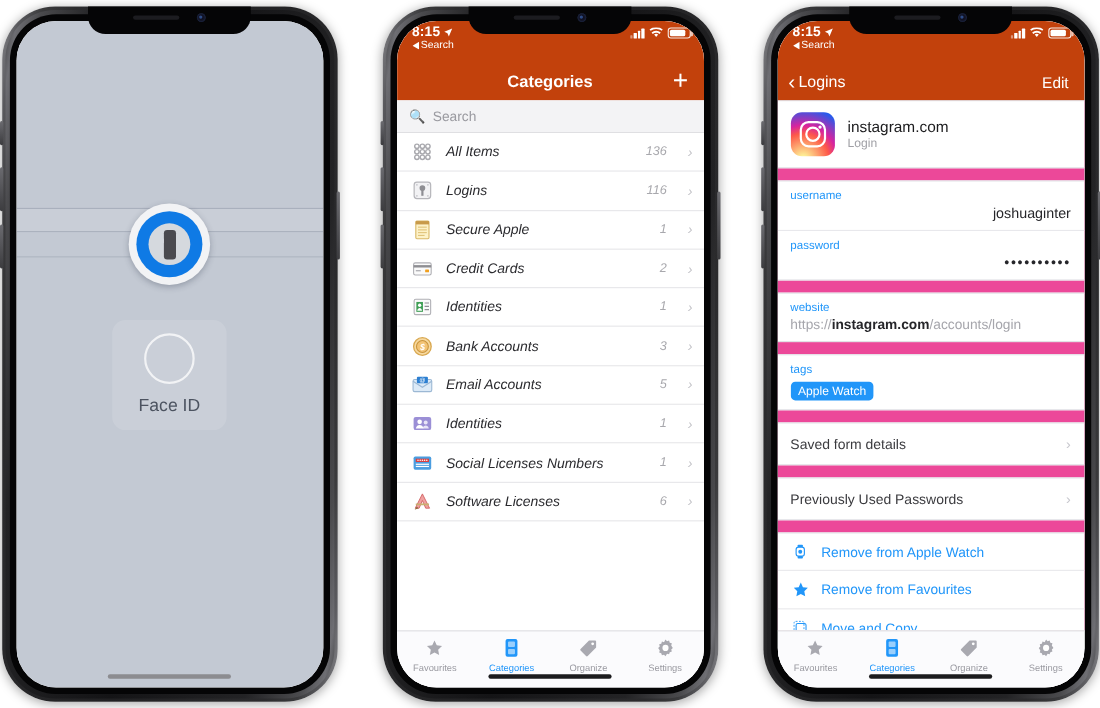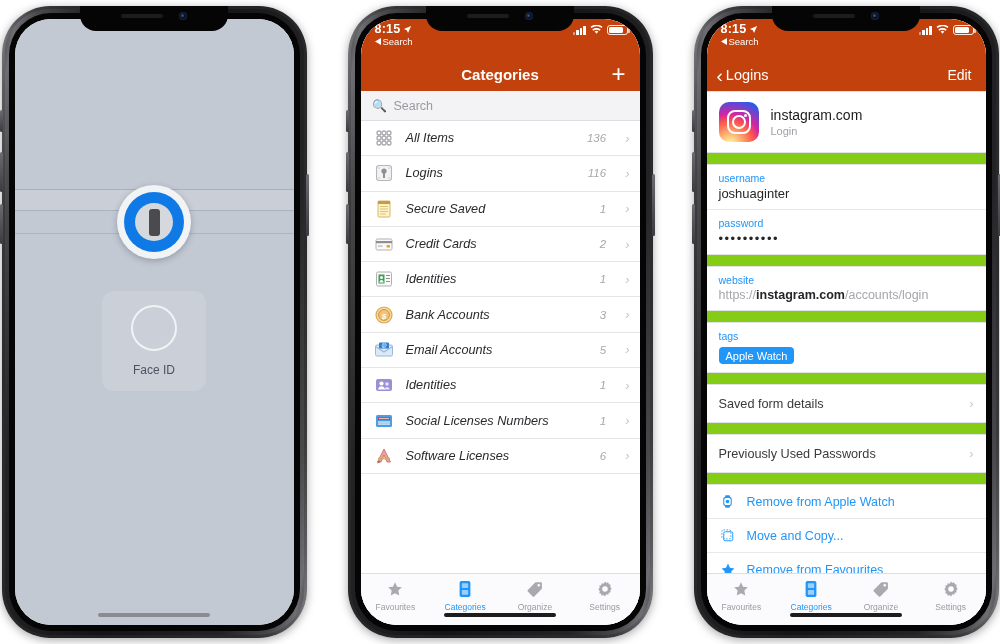--- a/index.html
+++ b/index.html
@@ -105,21 +105,21 @@
   .keyhole { width: 11px; height: 27px; background: #4a4a4f; border-radius: 3px; position: relative; }
   .keyhole:before { content:''; position:absolute; left:-3px; top:8px; width:3px; height:4px; background:#d5d9de; }
   .keyhole:after  { content:''; position:absolute; right:-3px; top:13px; width:3px; height:4px; background:#d5d9de; }
   .faceid-panel {
     position: absolute; left: 50%; top: 272px; transform: translateX(-50%);
     width: 104px; height: 100px; border-radius: 12px;
     background: rgba(255,255,255,.12);
     display: flex; flex-direction: column; align-items: center; justify-content: center; gap: 12px;
   }
   .faceid-ring { width: 46px; height: 46px; border-radius: 50%; border: 2px solid rgba(255,255,255,.75); }
-  .faceid-label { font-size: 12px; color: #4c5360; }
+  .faceid-label { font-size: 16px; color: #4c5360; }
   .home-ind {
     position: absolute; bottom: 8px; left: 50%; transform: translateX(-50%);
     width: 112px; height: 4.5px; border-radius: 3px; background: #8c8c90;
     z-index: 35;
   }
   .home-ind.dark { background: #1c1c1e; }
 
   
   .appscreen { position: absolute; inset: 0; background: #fff; display: flex; flex-direction: column; }
   .navbar {
@@ -155,39 +155,39 @@
   .tabbar {
     height: 52px; background: #fbfbfd; border-top: 1px solid #dedee2;
     display: flex; align-items: flex-start; padding-top: 5px; flex: 0 0 auto;
   }
   .tab { flex: 1 1 0; display: flex; flex-direction: column; align-items: center; gap: 3px; cursor: pointer; }
   .tab .ti { height: 20px; display: flex; align-items: center; }
   .tab .tl { font-size: 8.5px; color: #9a9aa1; }
   .tab.active .tl { color: #2196f9; }
 
   
-  .detail { flex: 1 1 auto; background: #84cc16; overflow: hidden; }
+  .detail { flex: 1 1 auto; background: #ec4899; overflow: hidden; }
   .sec { background: #fff; border-top: 1px solid #e2e2e6; border-bottom: 1px solid #e2e2e6; }
   .gap { height: 11px; }
   .item-head { display: flex; align-items: center; gap: 12px; padding: 10px 12px; }
   .ig-icon {
     width: 40px; height: 40px; border-radius: 10px; flex: 0 0 40px;
     background: radial-gradient(circle at 28% 107%, #fdf497 0%, #fdf497 5%, #fd5949 45%, #d6249f 60%, #285AEB 90%);
     display: flex; align-items: center; justify-content: center;
   }
   .ig-icon .sq { width: 24px; height: 24px; border: 2.4px solid #fff; border-radius: 8px; position: relative; }
   .ig-icon .sq:before { content:''; position:absolute; left:50%; top:50%; transform:translate(-50%,-50%); width:10px; height:10px; border:2.2px solid #fff; border-radius:50%;}
   .ig-icon .sq:after  { content:''; position:absolute; right:1.5px; top:1.5px; width:3px; height:3px; border-radius:50%; background:#fff;}
   .item-title { font-size: 14px; color: #1c1c1e; }
   .item-sub { font-size: 11px; color: #a0a0a6; margin-top: 2px; }
 
   .field { padding: 7px 12px 8px 12px; border-bottom: 1px solid #e8e8ec; }
   .field:last-child { border-bottom: none; }
   .field .k { font-size: 10.5px; color: #2196f9; margin-bottom: 2px; }
-  .field .v { font-size: 13px; color: #26262a; }
+  .field .v { font-size: 13px; color: #26262a; text-align: right; }
   .dots { letter-spacing: 1.5px; font-size: 11px; color: #26262a; }
   .url { font-size: 12.5px; color: #a6a6ac; }
   .url b { color: #26262a; font-weight: bold; }
 
   .tag-chip {
     display: inline-block; background: #2196f9; color: #fff;
     font-size: 11px; padding: 2.5px 7px; border-radius: 4px; margin-top: 3px;
   }
   .disc-row {
     display: flex; align-items: center; padding: 11px 12px; cursor: pointer;
@@ -342,21 +342,21 @@
                   <rect x="4" y="2" width="12" height="16" rx="1" fill="#fdf2c8" stroke="#d9b866" stroke-width="1"></rect>
                   <rect x="4" y="2" width="12" height="3" fill="#c89a4a"></rect>
                   <g stroke="#d9b866" stroke-width=".8">
                     <line x1="6" y1="7.5" x2="14" y2="7.5"></line>
                     <line x1="6" y1="10" x2="14" y2="10"></line>
                     <line x1="6" y1="12.5" x2="14" y2="12.5"></line>
                     <line x1="6" y1="15" x2="12" y2="15"></line>
                   </g>
                 </svg>
               </span>
-              <span class="lbl">Secure Saved</span>
+              <span class="lbl">Secure Apple</span>
               <span class="cnt">1</span>
               <span class="chev">›</span>
             </div>
             <div class="row">
               <span class="ic">
                 <svg width="20" height="20" viewBox="0 0 20 20">
                   <rect x="2" y="5" width="16" height="11" rx="1.5" fill="#fafafa" stroke="#b0b0b5" stroke-width="1"></rect>
                   <rect x="2" y="7" width="16" height="2.2" fill="#8e8e93"></rect>
                   <rect x="4" y="11.5" width="4.5" height="1.2" fill="#b0b0b5"></rect>
                   <rect x="12.5" y="11" width="3.5" height="2.5" rx=".5" fill="#f0a020"></rect>
@@ -630,34 +630,34 @@
                     <rect x="5" y="4.5" width="10" height="11" rx="3" fill="none" stroke="#2196f9" stroke-width="1.4"></rect>
                     <rect x="6.8" y="1.6" width="6.4" height="3.2" rx="1" fill="#2196f9"></rect>
                     <rect x="6.8" y="15.2" width="6.4" height="3.2" rx="1" fill="#2196f9"></rect>
                     <circle cx="10" cy="10" r="2.4" fill="#2196f9"></circle>
                   </svg>
                 </span>
                 <span>Remove from Apple Watch</span>
               </div>
               <div class="act-row">
                 <span class="ai">
+                  <svg width="16" height="16" viewBox="0 0 20 20">
+                    <path d="M10 2 12.4 7.2 18 8 14 12l1 5.6L10 15l-5 2.6L6 12 2 8l5.6-.8z" fill="#2196f9"></path>
+                  </svg>
+                </span>
+                <span>Remove from Favourites</span>
+              </div>
+              <div class="act-row">
+                <span class="ai">
                   <svg width="15" height="15" viewBox="0 0 20 20">
                     <rect x="5" y="5" width="12" height="12" rx="2" fill="none" stroke="#2196f9" stroke-width="1.3"></rect>
                     <rect x="2.5" y="2.5" width="12" height="12" rx="2" fill="none" stroke="#2196f9" stroke-width="1.1" stroke-dasharray="2.2 1.8"></rect>
                   </svg>
                 </span>
                 <span>Move and Copy...</span>
-              </div>
-              <div class="act-row">
-                <span class="ai">
-                  <svg width="16" height="16" viewBox="0 0 20 20">
-                    <path d="M10 2 12.4 7.2 18 8 14 12l1 5.6L10 15l-5 2.6L6 12 2 8l5.6-.8z" fill="#2196f9"></path>
-                  </svg>
-                </span>
-                <span>Remove from Favourites</span>
               </div>
             </div>
         </div>
 
         <div class="tabbar" id="tabbar-3">
             <div class="tab">
               <span class="ti">
                 <svg width="18" height="18" viewBox="0 0 20 20">
                   <path d="M10 2.5 12.3 7.4 17.6 8.1 13.7 11.8 14.7 17.1 10 14.6 5.3 17.1 6.3 11.8 2.4 8.1 7.7 7.4z" fill="#a9a9b0"></path>
                 </svg>

